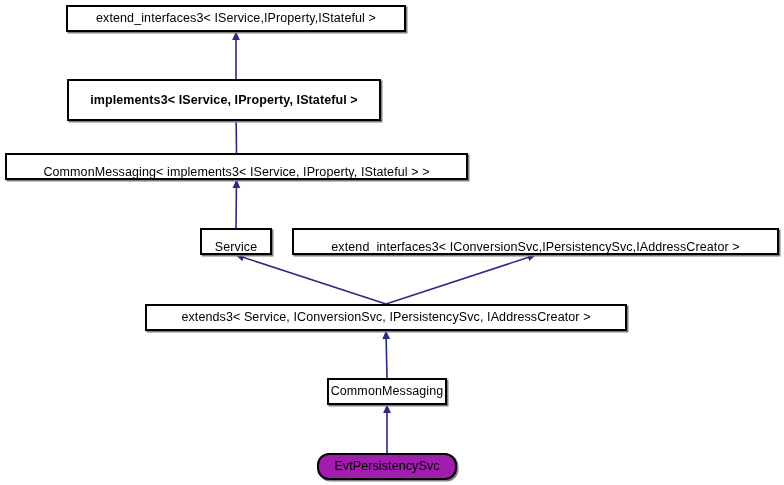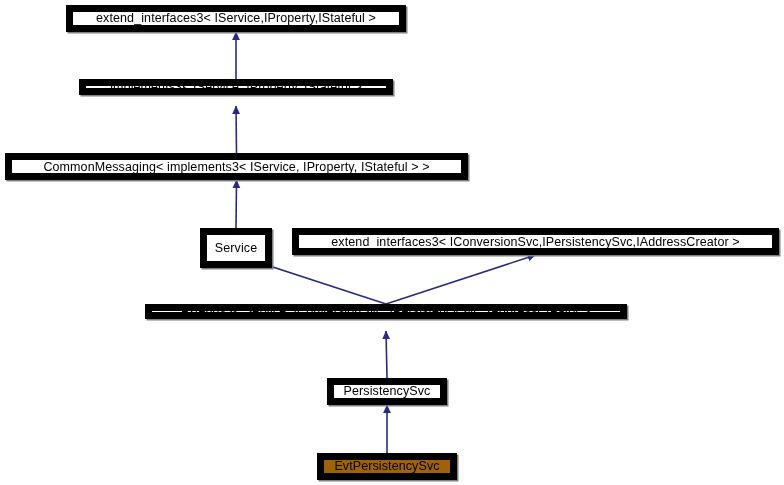--- a/index.html
+++ b/index.html
@@ -19,34 +19,35 @@
     position: absolute;
     left: 0;
     top: 0;
     width: 784px;
     height: 485px;
     pointer-events: none;
   }
   .node {
     position: absolute;
     box-sizing: border-box;
-    border: 7px solid #000000;
+    border: 2px solid #000000;
     background: #ffffff;
     color: #000000;
     display: flex;
     align-items: center;
     justify-content: center;
     font-size: 12.5px;
     line-height: 1;
     white-space: nowrap;
     letter-spacing: 0.1px;
     box-shadow: 1.5px 1.5px 0 0 #808080;
   }
   .node.highlight {
-    background: #a16207;
+    background: #a21caf;
+    border-radius: 12px;
   }
   .node-label {
     padding: 0 6px;
     pointer-events: none;
   }
 </style>
 </head>
 <body>
 
 <div id="diagram">
@@ -63,35 +64,35 @@
         <line x1="386" y1="304" x2="236" y2="255" stroke="#2a2a82" stroke-width="1.6" marker-end="url(#arrowhead)"></line>
         <line x1="386" y1="304" x2="535.5" y2="255" stroke="#2a2a82" stroke-width="1.6" marker-end="url(#arrowhead)"></line>
         <line x1="387" y1="378" x2="386" y2="331" stroke="#2a2a82" stroke-width="1.6" marker-end="url(#arrowhead)"></line>
         <line x1="387" y1="453" x2="387" y2="405" stroke="#2a2a82" stroke-width="1.6" marker-end="url(#arrowhead)"></line>
       </g>
   </svg>
   <div id="node-layer">
       <div class="node" style="left: 66px; top: 5px; width: 340px; height: 27px;">
         <span class="node-label">extend_interfaces3&lt; IService,IProperty,IStateful &gt;</span>
       </div>
-      <div class="node" style="left: 79px; top: 79px; width: 314px; height: 16px;">
+      <div class="node" style="left: 67px; top: 79px; width: 314px; height: 42px; font-weight: bold;">
         <span class="node-label">implements3&lt; IService, IProperty, IStateful &gt;</span>
       </div>
       <div class="node" style="left: 5px; top: 153px; width: 463px; height: 27px; align-items: flex-end;">
         <span class="node-label">CommonMessaging&lt; implements3&lt; IService, IProperty, IStateful &gt; &gt;</span>
       </div>
-      <div class="node" style="left: 200px; top: 228px; width: 72px; height: 40px;">
+      <div class="node" style="left: 200px; top: 228px; width: 72px; height: 27px; align-items: flex-end;">
         <span class="node-label">Service</span>
       </div>
       <div class="node" style="left: 292px; top: 228px; width: 487px; height: 27px; align-items: flex-end;">
         <span class="node-label">extend_interfaces3&lt; IConversionSvc,IPersistencySvc,IAddressCreator &gt;</span>
       </div>
-      <div class="node" style="left: 145px; top: 304px; width: 482px; height: 15px;">
+      <div class="node" style="left: 145px; top: 304px; width: 482px; height: 27px;">
         <span class="node-label">extends3&lt; Service, IConversionSvc, IPersistencySvc, IAddressCreator &gt;</span>
       </div>
       <div class="node" style="left: 327px; top: 378px; width: 120px; height: 27px;">
-        <span class="node-label">PersistencySvc</span>
+        <span class="node-label">CommonMessaging</span>
       </div>
       <div class="node highlight" style="left: 317px; top: 453px; width: 140px; height: 27px;">
         <span class="node-label">EvtPersistencySvc</span>
       </div>
     </div>
 </div>
 
 </body></html>

